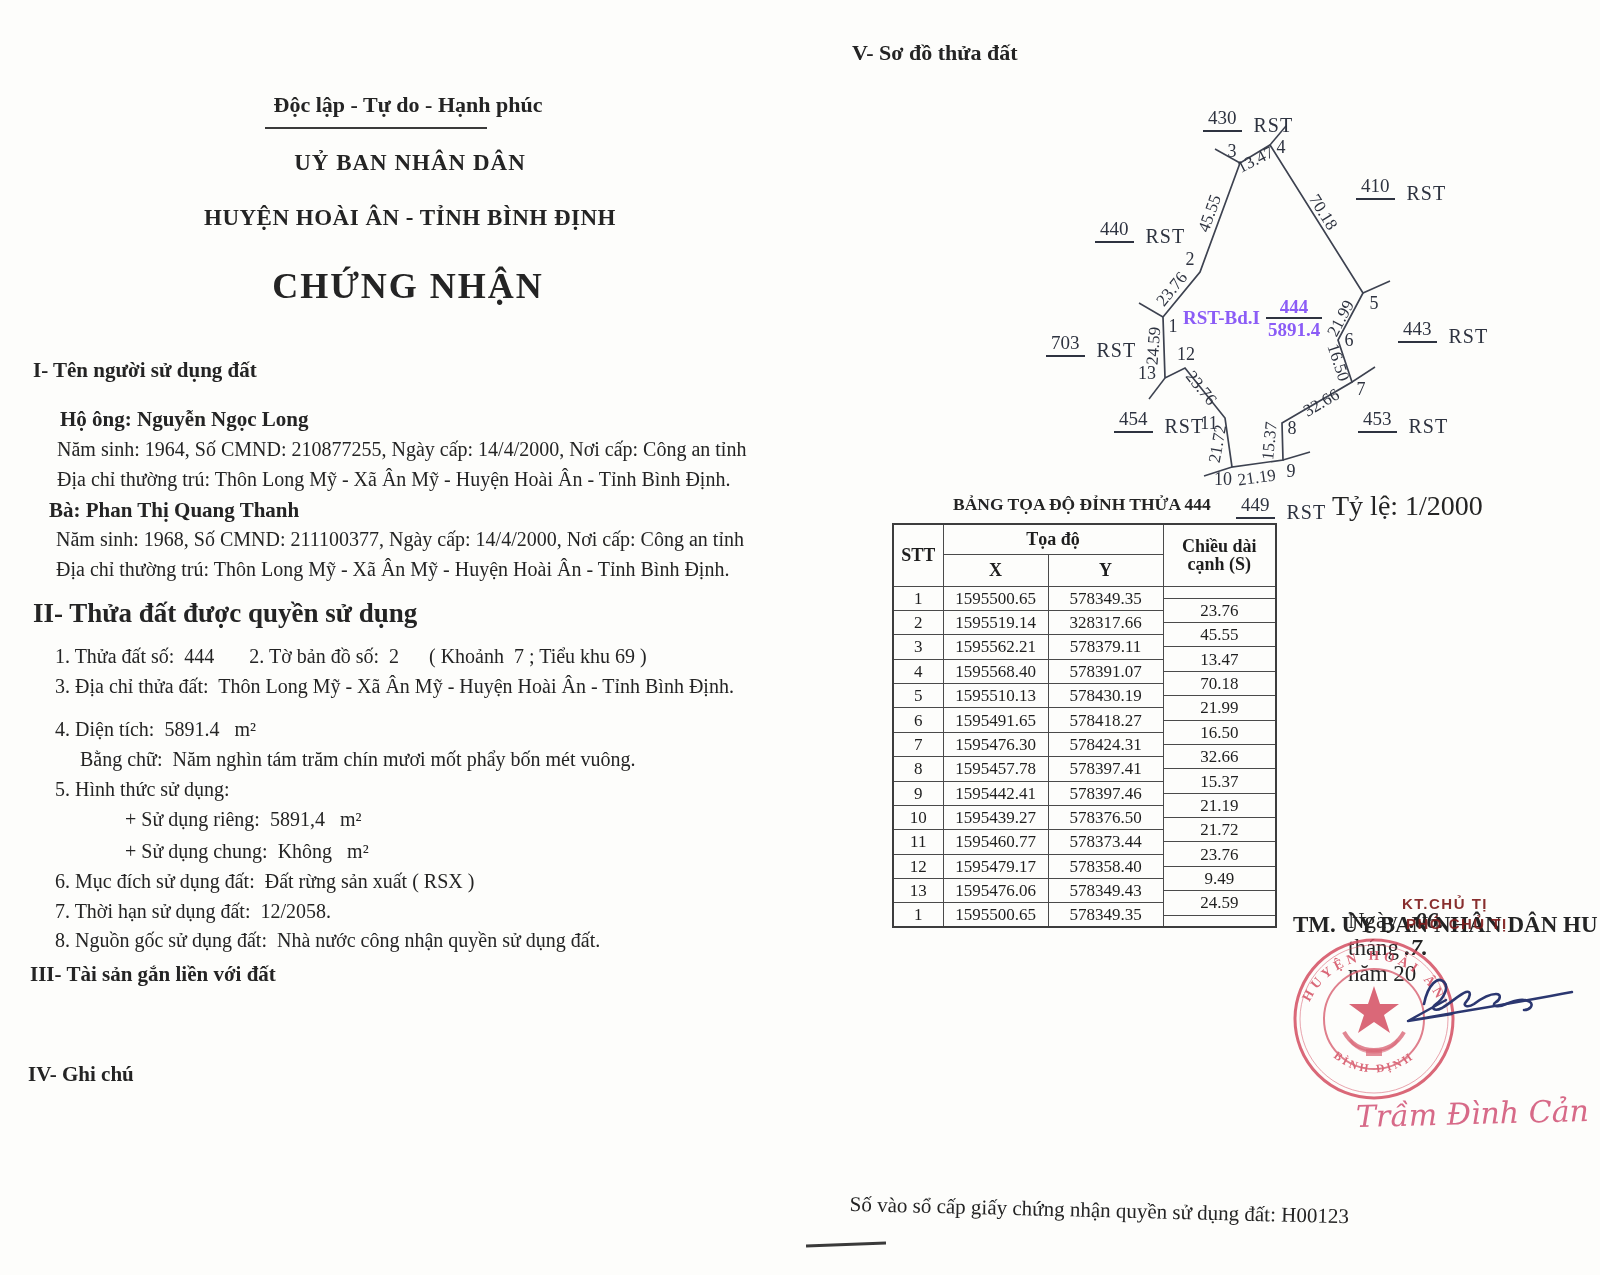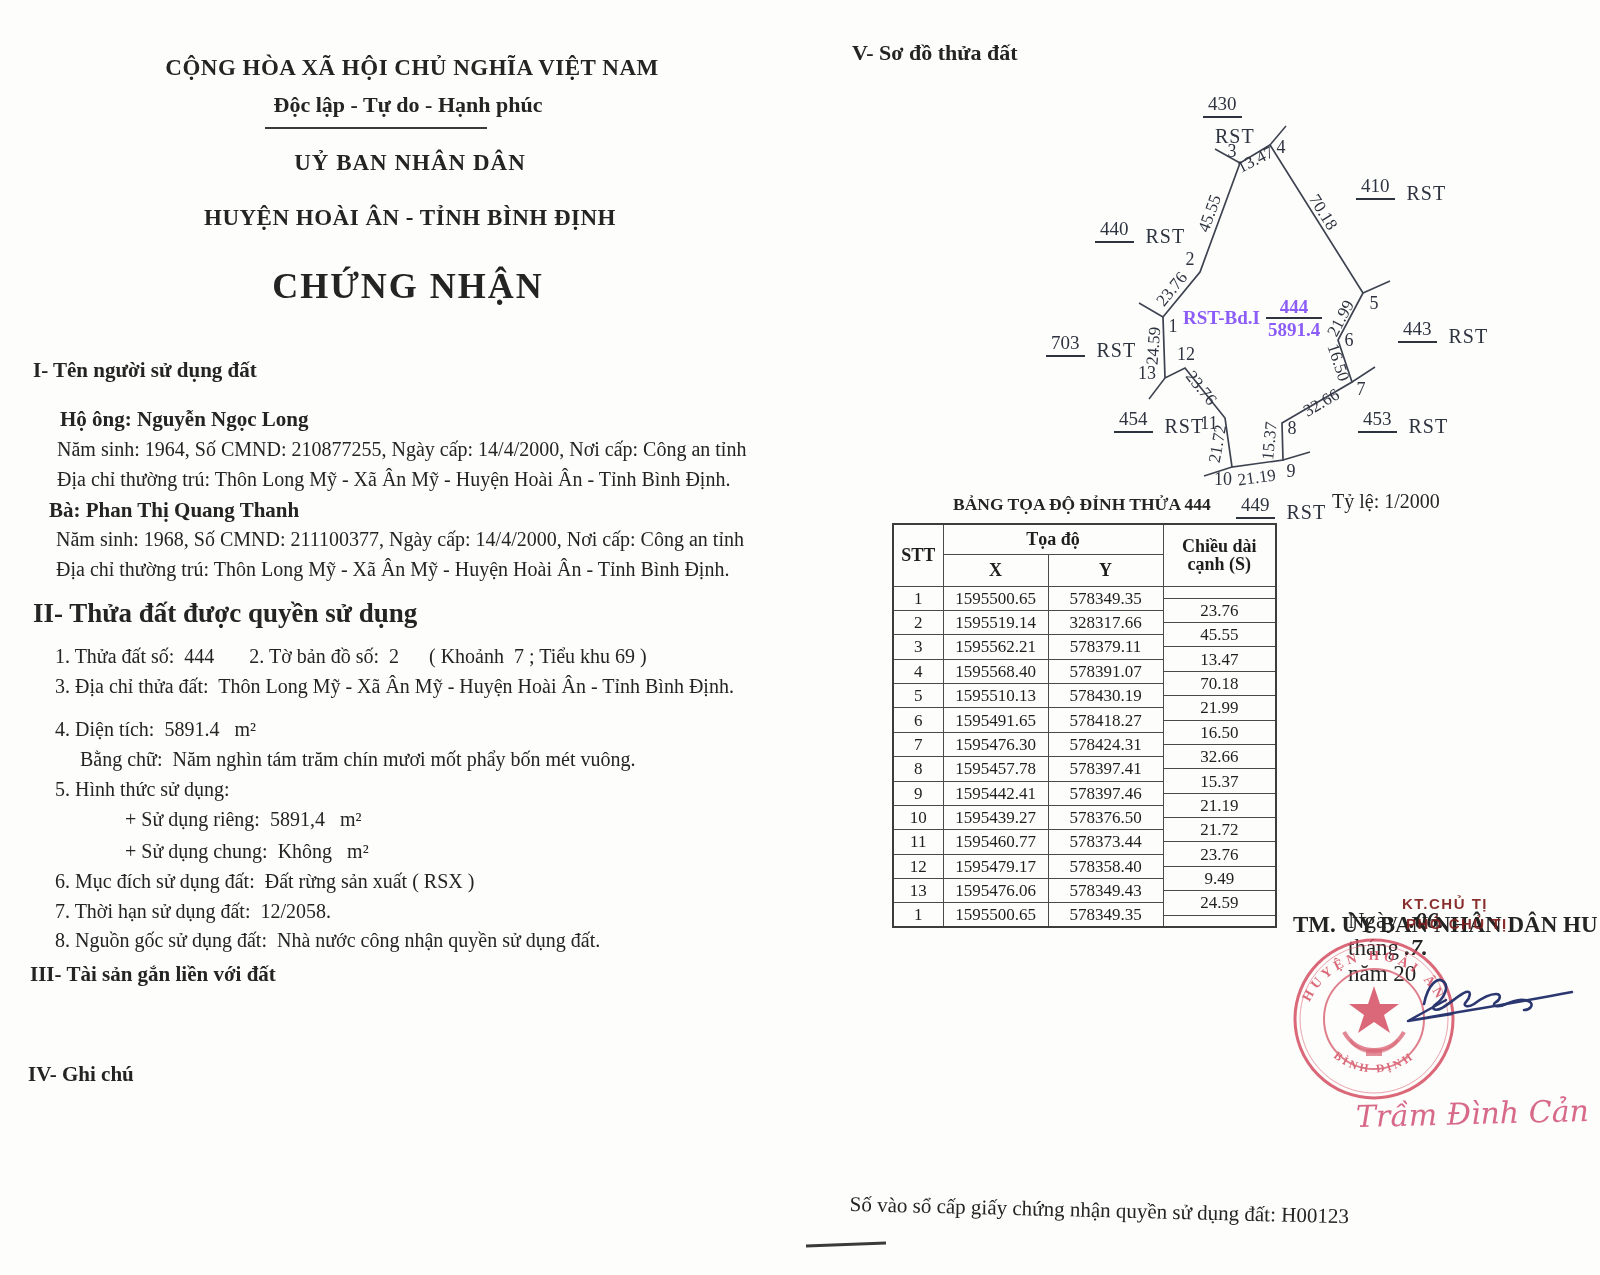--- a/index.html
+++ b/index.html
@@ -30,21 +30,20 @@
         color:#7f1d1d;font-size:15px;letter-spacing:1.5px;opacity:.92;white-space:pre;}
   .signer{position:absolute;font-style:italic;color:#d76a88;font-size:30px;white-space:pre;
         transform:rotate(-1.5deg);font-family:"DejaVu Serif",serif;}
   svg text{font-family:"Liberation Serif",serif;}
 </style>
 </head>
 <body>
 
 <div class="page">
 
-  <div class="t b c" style="left:412px;top:55px;font-size:23px;letter-spacing:.5px;">CỘNG HÒA XÃ HỘI CHỦ NGHĨA VIỆT NAM</div>
   <div class="t b c" style="left:408px;top:92px;font-size:22px;">Độc lập - Tự do - Hạnh phúc</div>
   <div class="rule" style="left:265px;top:127px;width:222px;height:2px;"></div>
 
   <div class="t b c" style="left:410px;top:150px;font-size:23px;letter-spacing:1px;">UỶ BAN NHÂN DÂN</div>
   <div class="t b c" style="left:410px;top:205px;font-size:23px;letter-spacing:.5px;">HUYỆN HOÀI ÂN - TỈNH BÌNH ĐỊNH</div>
   <div class="t b c" style="left:408px;top:266px;font-size:36px;letter-spacing:2px;">CHỨNG NHẬN</div>
 
   <div class="t b" style="left:33px;top:358px;font-size:21px;">I- Tên người sử dụng đất</div>
   <div class="t b" style="left:60px;top:407px;font-size:21px;">Hộ ông: Nguyễn Ngọc Long</div>
   <div class="t" style="left:57px;top:438px;font-size:20px;">Năm sinh: 1964, Số CMND: 210877255, Ngày cấp: 14/4/2000, Nơi cấp: Công an tỉnh</div>
@@ -101,21 +100,21 @@
       <text transform="translate(1337,363) rotate(72)" font-size="17" fill="#2e3340" text-anchor="middle" dominant-baseline="middle">16.50</text>
       <text transform="translate(1322,404) rotate(-30)" font-size="17" fill="#2e3340" text-anchor="middle" dominant-baseline="middle">32.66</text>
       <text transform="translate(1271,441) rotate(-84)" font-size="17" fill="#2e3340" text-anchor="middle" dominant-baseline="middle">15.37</text>
       <text transform="translate(1257,479) rotate(-8)" font-size="17" fill="#2e3340" text-anchor="middle" dominant-baseline="middle">21.19</text>
       <text transform="translate(1219,444) rotate(-80)" font-size="17" fill="#2e3340" text-anchor="middle" dominant-baseline="middle">21.72</text>
       <text transform="translate(1200,389) rotate(51)" font-size="17" fill="#2e3340" text-anchor="middle" dominant-baseline="middle">23.76</text>
       <text transform="translate(1155,346) rotate(-86)" font-size="17" fill="#2e3340" text-anchor="middle" dominant-baseline="middle">24.59</text>
     </svg>
 
   <div id="neighbors">
-      <div class="nb" style="left: 1203px; top: 93px; flex-direction: column;">
+      <div class="nb" style="left: 1203px; top: 107px;">
         <span class="num">430</span>
         <span class="rst">RST</span>
       </div>
       <div class="nb" style="left: 1356px; top: 175px;">
         <span class="num">410</span>
         <span class="rst">RST</span>
       </div>
       <div class="nb" style="left: 1095px; top: 218px;">
         <span class="num">440</span>
         <span class="rst">RST</span>
@@ -143,21 +142,21 @@
     </div>
 
   <div class="center-label" style="left:1183px;top:297px;">
     <span class="pre">RST-Bd.I</span>
     <span class="frac">
       <span>444</span>
       <span class="den">5891.4</span>
     </span>
   </div>
 
-  <div class="t" style="left:1332px;top:490px;font-size:20px;">Tỷ lệ: 1/2000</div>
+  <div class="t" style="left:1332px;top:490px;font-size:28px;">Tỷ lệ: 1/2000</div>
 
   <div class="t b" style="left:953px;top:494px;font-size:17.5px;">BẢNG TỌA ĐỘ ĐỈNH THỬA 444</div>
 
   <table class="coord-table">
     <colgroup>
         <col style="width:50px">
         <col style="width:105px">
         <col style="width:115px">
         <col style="width:113px">
       </colgroup>

